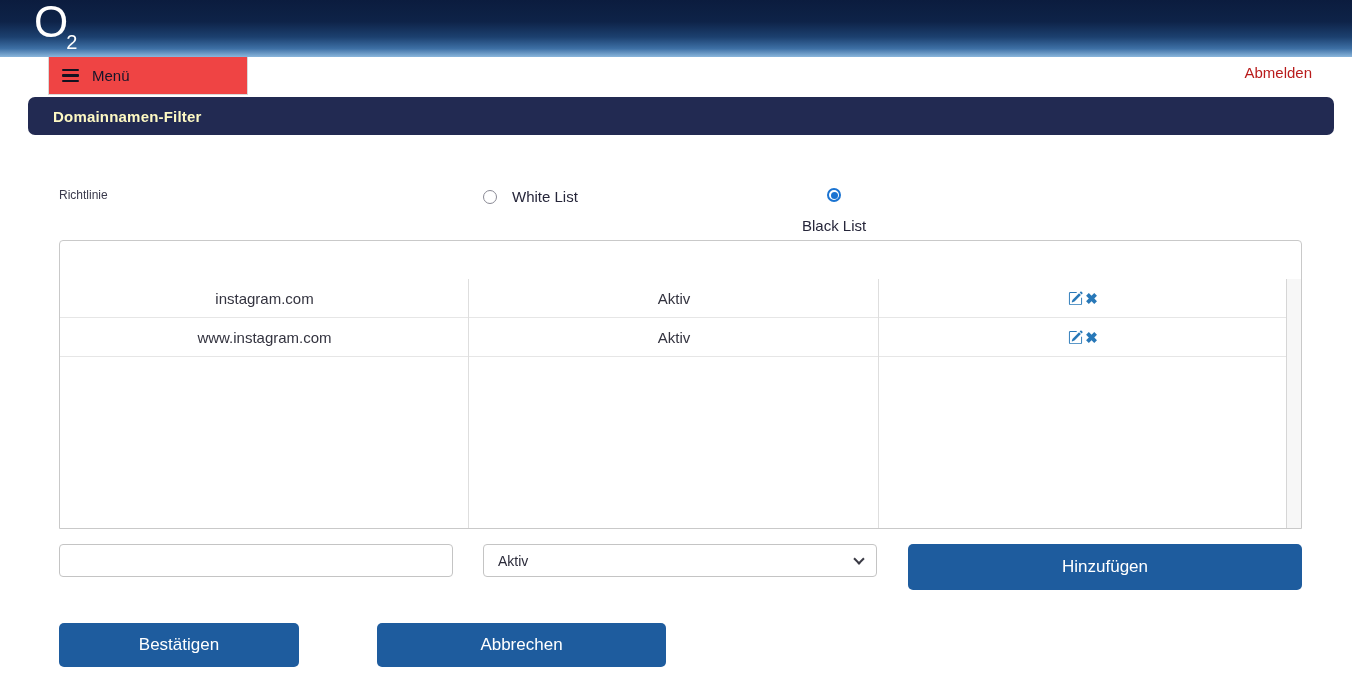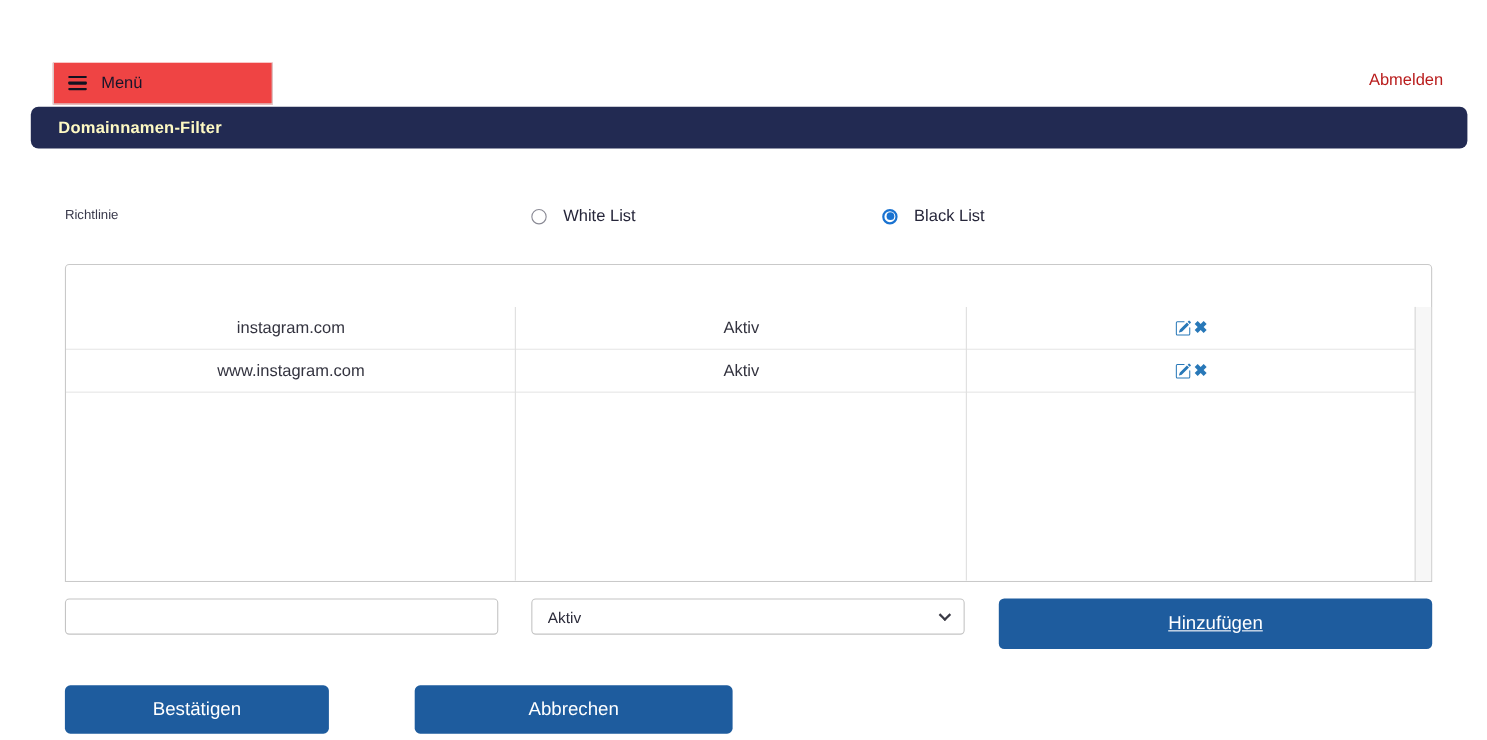--- a/index.html
+++ b/index.html
@@ -112,21 +112,21 @@
   }
   .radio-group-item {
     position: absolute;
     top: 188px;
     display: flex;
     align-items: center;
     gap: 15px;
     cursor: pointer;
   }
   .radio-white { left: 483px; }
-  .radio-black { left: 802px; }
+  .radio-black { left: 802px; flex-direction: column; }
   .radio-circle {
     width: 14px; height: 14px;
     border-radius: 50%;
     border: 1.5px solid #8a8a95;
     background: #ffffff;
     flex: 0 0 auto;
   }
   .radio-circle.checked {
     border: 2px solid #1a73d1;
     display: flex;
@@ -296,29 +296,34 @@
     color: #ffffff;
     border: none;
     border-radius: 5px;
     font-size: 17px;
     font-family: "Liberation Sans", sans-serif;
     cursor: pointer;
     display: flex;
     align-items: center;
     justify-content: center;
   }
-  .btn-add    { left: 908px; top: 544px; width: 394px; height: 46px; text-decoration: underline; }
+  .btn-add    { left: 908px; top: 544px; width: 394px; height: 46px; }
   .btn-confirm{ left: 59px;  top: 623px; width: 240px; height: 44px; }
   .btn-cancel { left: 377px; top: 623px; width: 289px; height: 44px; }
 </style>
 </head>
 <body>
 
 <div class="page">
 
+  <div class="top-header">
+    <div class="logo">
+      <span class="logo-o">O</span><span class="logo-sub">2</span>
+    </div>
+  </div>
 
   <div class="menubar">
     <div class="menu-box">
       <span class="hamburger">
         <span></span>
           <span></span>
           <span></span>
       </span>
       <span class="menu-label">Menü</span>
     </div>

